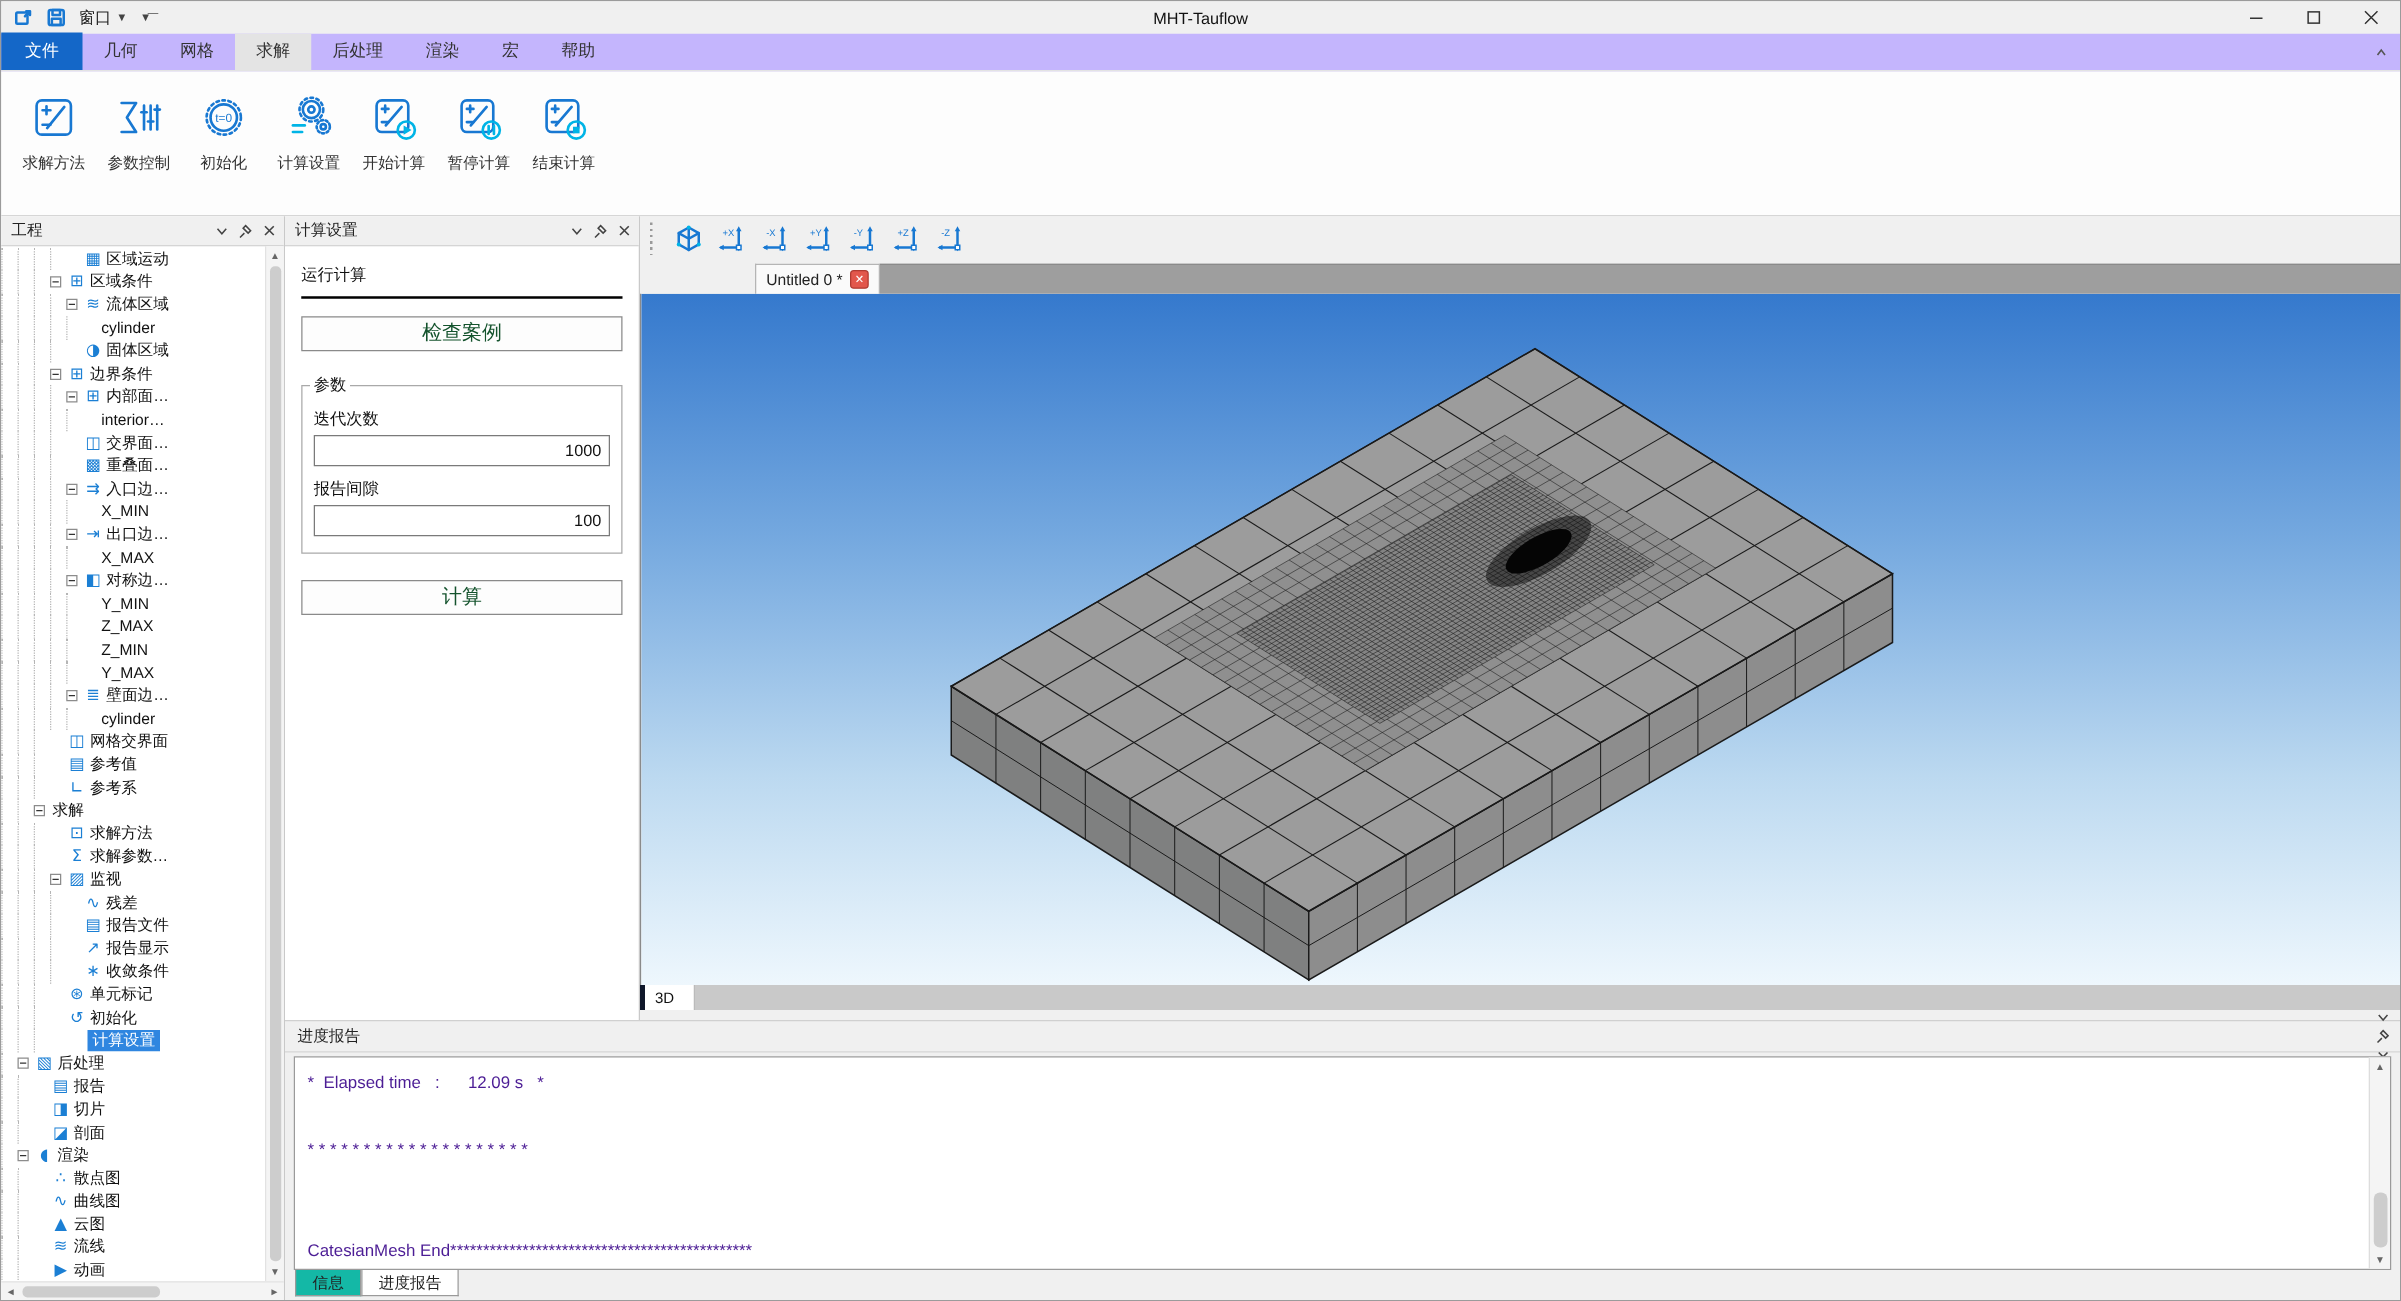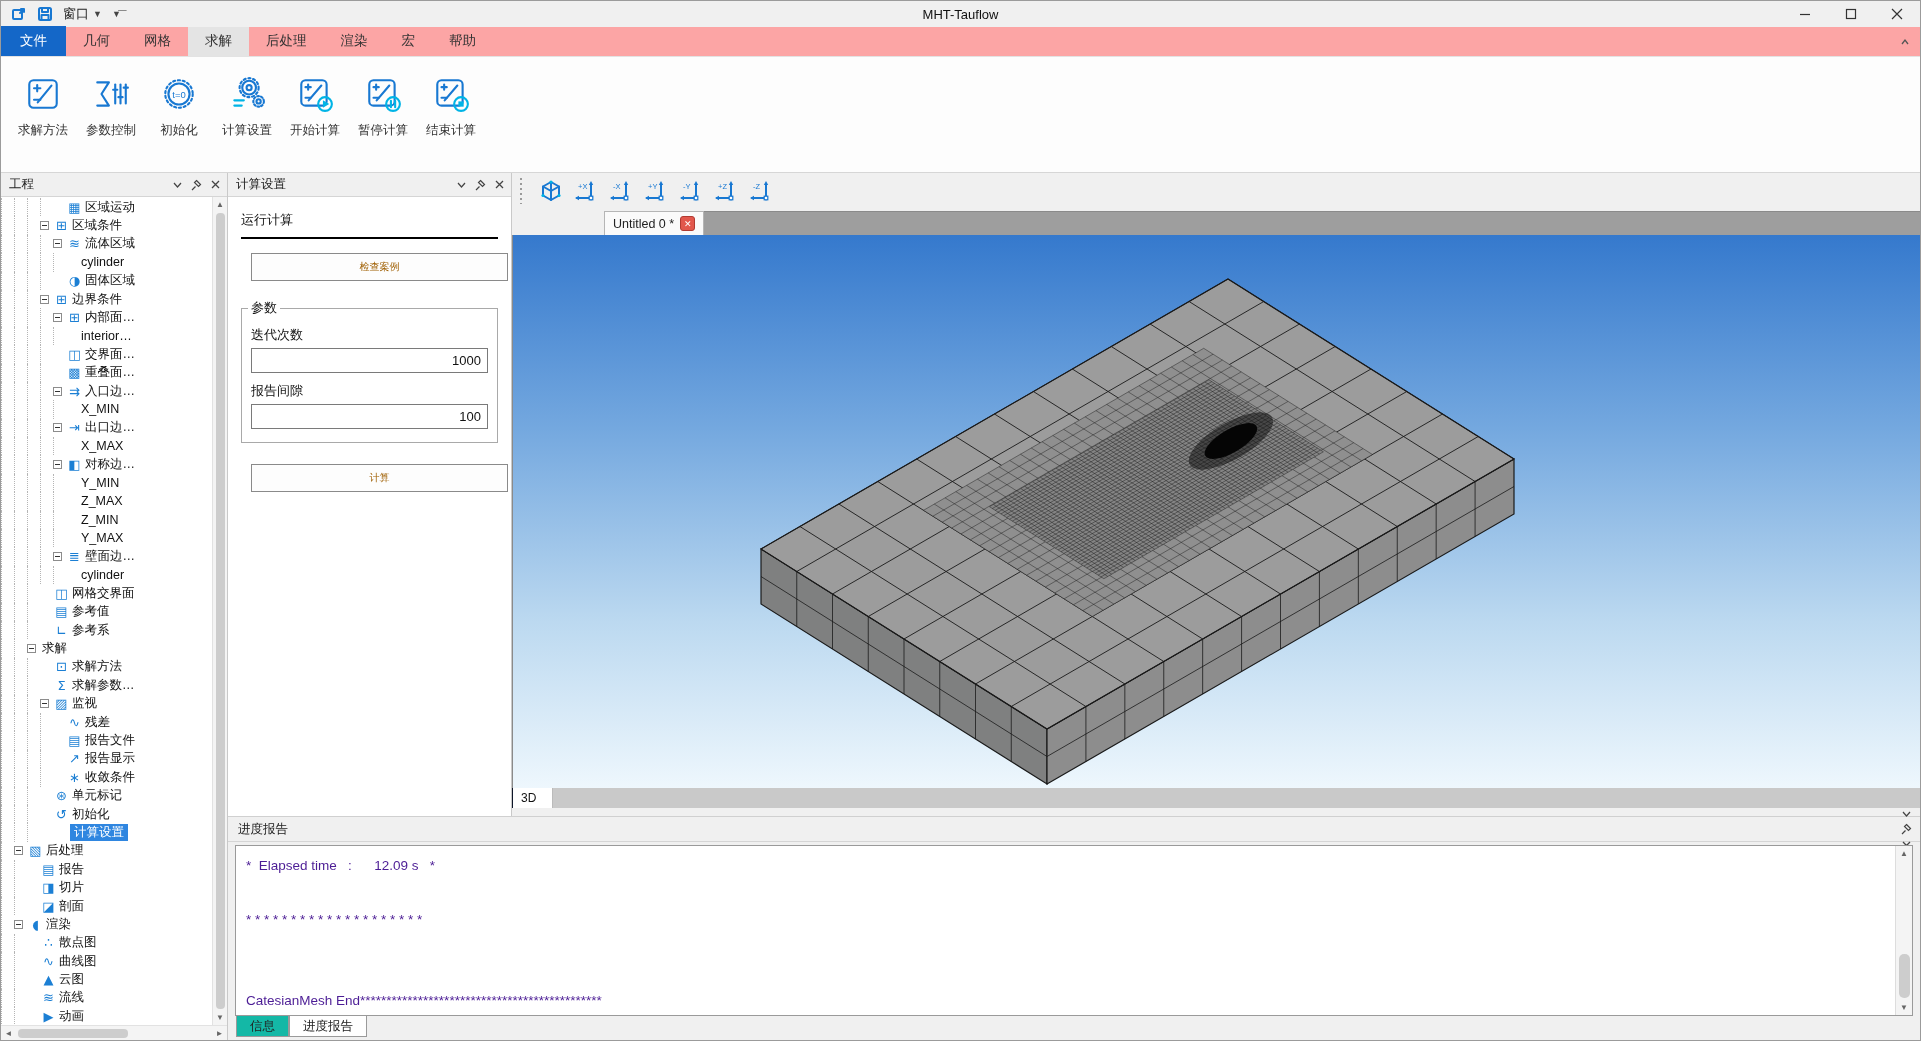--- a/index.html
+++ b/index.html
@@ -14,21 +14,21 @@
     background:#f0f0f0; font-size:13px; color:#222; flex:0 0 auto;gap:36px; }
   .qat { display:flex; align-items:center; gap:10px; padding-left:10px; }
   .qat .ticon { width:16px; height:16px; display:inline-flex; }
   .winmenu { display:flex; align-items:center; gap:4px; font-size:13px; }
   .caret { font-size:9px; color:#444; }
   .title-center { position:absolute; left:0; right:0; text-align:center; font-size:13px; color:#111; pointer-events:none; }
   .winbtns { margin-left:auto; display:flex; }
   .winbtn { width:46px; height:26px; display:flex; align-items:center; justify-content:center; color:#333; }
 
   
-  .menubar { height:30px; background:#fca5a5; display:flex; align-items:flex-end;
+  .menubar { height:30px; background:#c4b5fd; display:flex; align-items:flex-end;
     border-bottom:1px solid #e3e3e3; position:relative; flex:0 0 auto; }
   .mtab { padding:5px 17px 6px 17px; font-size:13.5px; color:#333; }
   .mtab.file { background:#1467c8; color:#fff; padding:6px 19px; }
   .mtab.active { background:#e4e4e4; }
   .ribbon-collapse { position:absolute; right:6px; top:6px; width:18px; height:18px;
     display:flex; align-items:center; justify-content:center; color:#555; font-size:10px; }
 
   
   .ribbon { height:116px; background:#fdfdfd; border-bottom:1px solid #d6d6d6;
     display:flex; align-items:flex-start; padding:12px 0 0 10px; gap:4px; flex:0 0 auto; }
@@ -71,22 +71,22 @@
   .right-region { flex:1; display:flex; flex-direction:column; min-width:0; }
   .top-row { height:643px; display:flex; min-height:0; flex:0 0 auto; }
 
   
   .mid-panel { width:284px; background:#fff; border-right:1px solid #c9c9c9;
     display:flex; flex-direction:column; flex:0 0 auto; }
   .mid-body { padding:14px 13px 0 13px; font-size:13px; color:#111; }
   .section-title { font-size:13px; margin-bottom:8px; }
   .section-rule { border-top:2px solid #000; margin-bottom:14px; }
   .btn { display:block; width:100%; height:28px; background:#fdfdfd; border:1px solid #8a8a8a;
-    font-size:10px; color:#a16207; text-align:center; line-height:26px;
-    font-family:"Liberation Sans",sans-serif;margin-left:10px; }
+    font-size:16px; color:#14532d; text-align:center; line-height:26px;
+    font-family:"Liberation Sans",sans-serif; }
   .fieldset { border:1px solid #a9a9a9; margin-top:18px; padding:4px 9px 13px 9px; }
   .fieldset legend { font-size:13px; padding:0 3px; margin-left:-3px;margin-top:11px; }
   .flabel { font-size:13px; margin:5px 0 4px 0; }
   .finput { width:100%; height:25px; border:1px solid #7a7a7a; background:#fff; font-size:13px;
     text-align:right; padding:0 6px; font-family:"Liberation Sans",sans-serif; color:#111; }
   .calc-btn { margin-top:21px; }
 
   
   .vcol { flex:1; display:flex; flex-direction:column; min-width:0; background:#f0f0f0; }
   .vtoolbar { height:36px; display:flex; align-items:center; gap:9px; padding-left:6px; flex:0 0 auto; }
@@ -96,21 +96,21 @@
   .vtb-ic { width:26px; height:26px; display:flex; align-items:center; justify-content:center; }
   .tabbar { height:26px; display:flex; align-items:flex-end; flex:0 0 auto; }
   .tabbar .lead { width:92px; height:26px; background:#f0f0f0; }
   .vtab { height:24px; background:#fafafa; border:1px solid #b5b5b5; border-bottom:none;
     display:flex; align-items:center; gap:6px; padding:0 8px; font-size:12.5px; color:#222; }
   .tab-close { width:15px; height:15px; background:#e2574c; border:1px solid #b03a31; border-radius:3px;
     color:#fff; font-size:9px; display:flex; align-items:center; justify-content:center; }
   .tab-rest { flex:1; height:24px; background:#9e9e9e; border-top:1px solid #8a8a8a; }
   .viewport { flex:1; position:relative; min-height:0; border-left:1px solid #8a8a8a; }
   .viewport svg.scene { position:absolute; inset:0; }
-  .vstatus { height:20px; display:flex; flex:0 0 auto; border-left:1px solid #0f172a; }
+  .vstatus { height:20px; display:flex; flex:0 0 auto; border-left:4px solid #0f172a; }
   .vstatus .vlabel { width:40px; background:#fff; border-right:1px solid #bbb; font-size:12px;
     color:#111; display:flex; align-items:center; padding-left:8px; }
   .vstatus .vrest { flex:1; background:#c9c9c9; }
   .vgap { height:8px; background:#f0f0f0; flex:0 0 auto; }
 
   
   .progress-panel { flex:1; display:flex; flex-direction:column; background:#f0f0f0; min-height:0; }
   .pp-head { height:26px; background:#f0f0f0; border-top:1px solid #d0d0d0; border-bottom:1px solid #d5d5d5;
     display:flex; align-items:center; padding:0 6px 0 10px; font-size:12.5px; color:#222; flex:0 0 auto; }
   .pp-body { flex:1; margin:3px 7px 0 7px; background:#fff; border:1px solid #9a9a9a;

